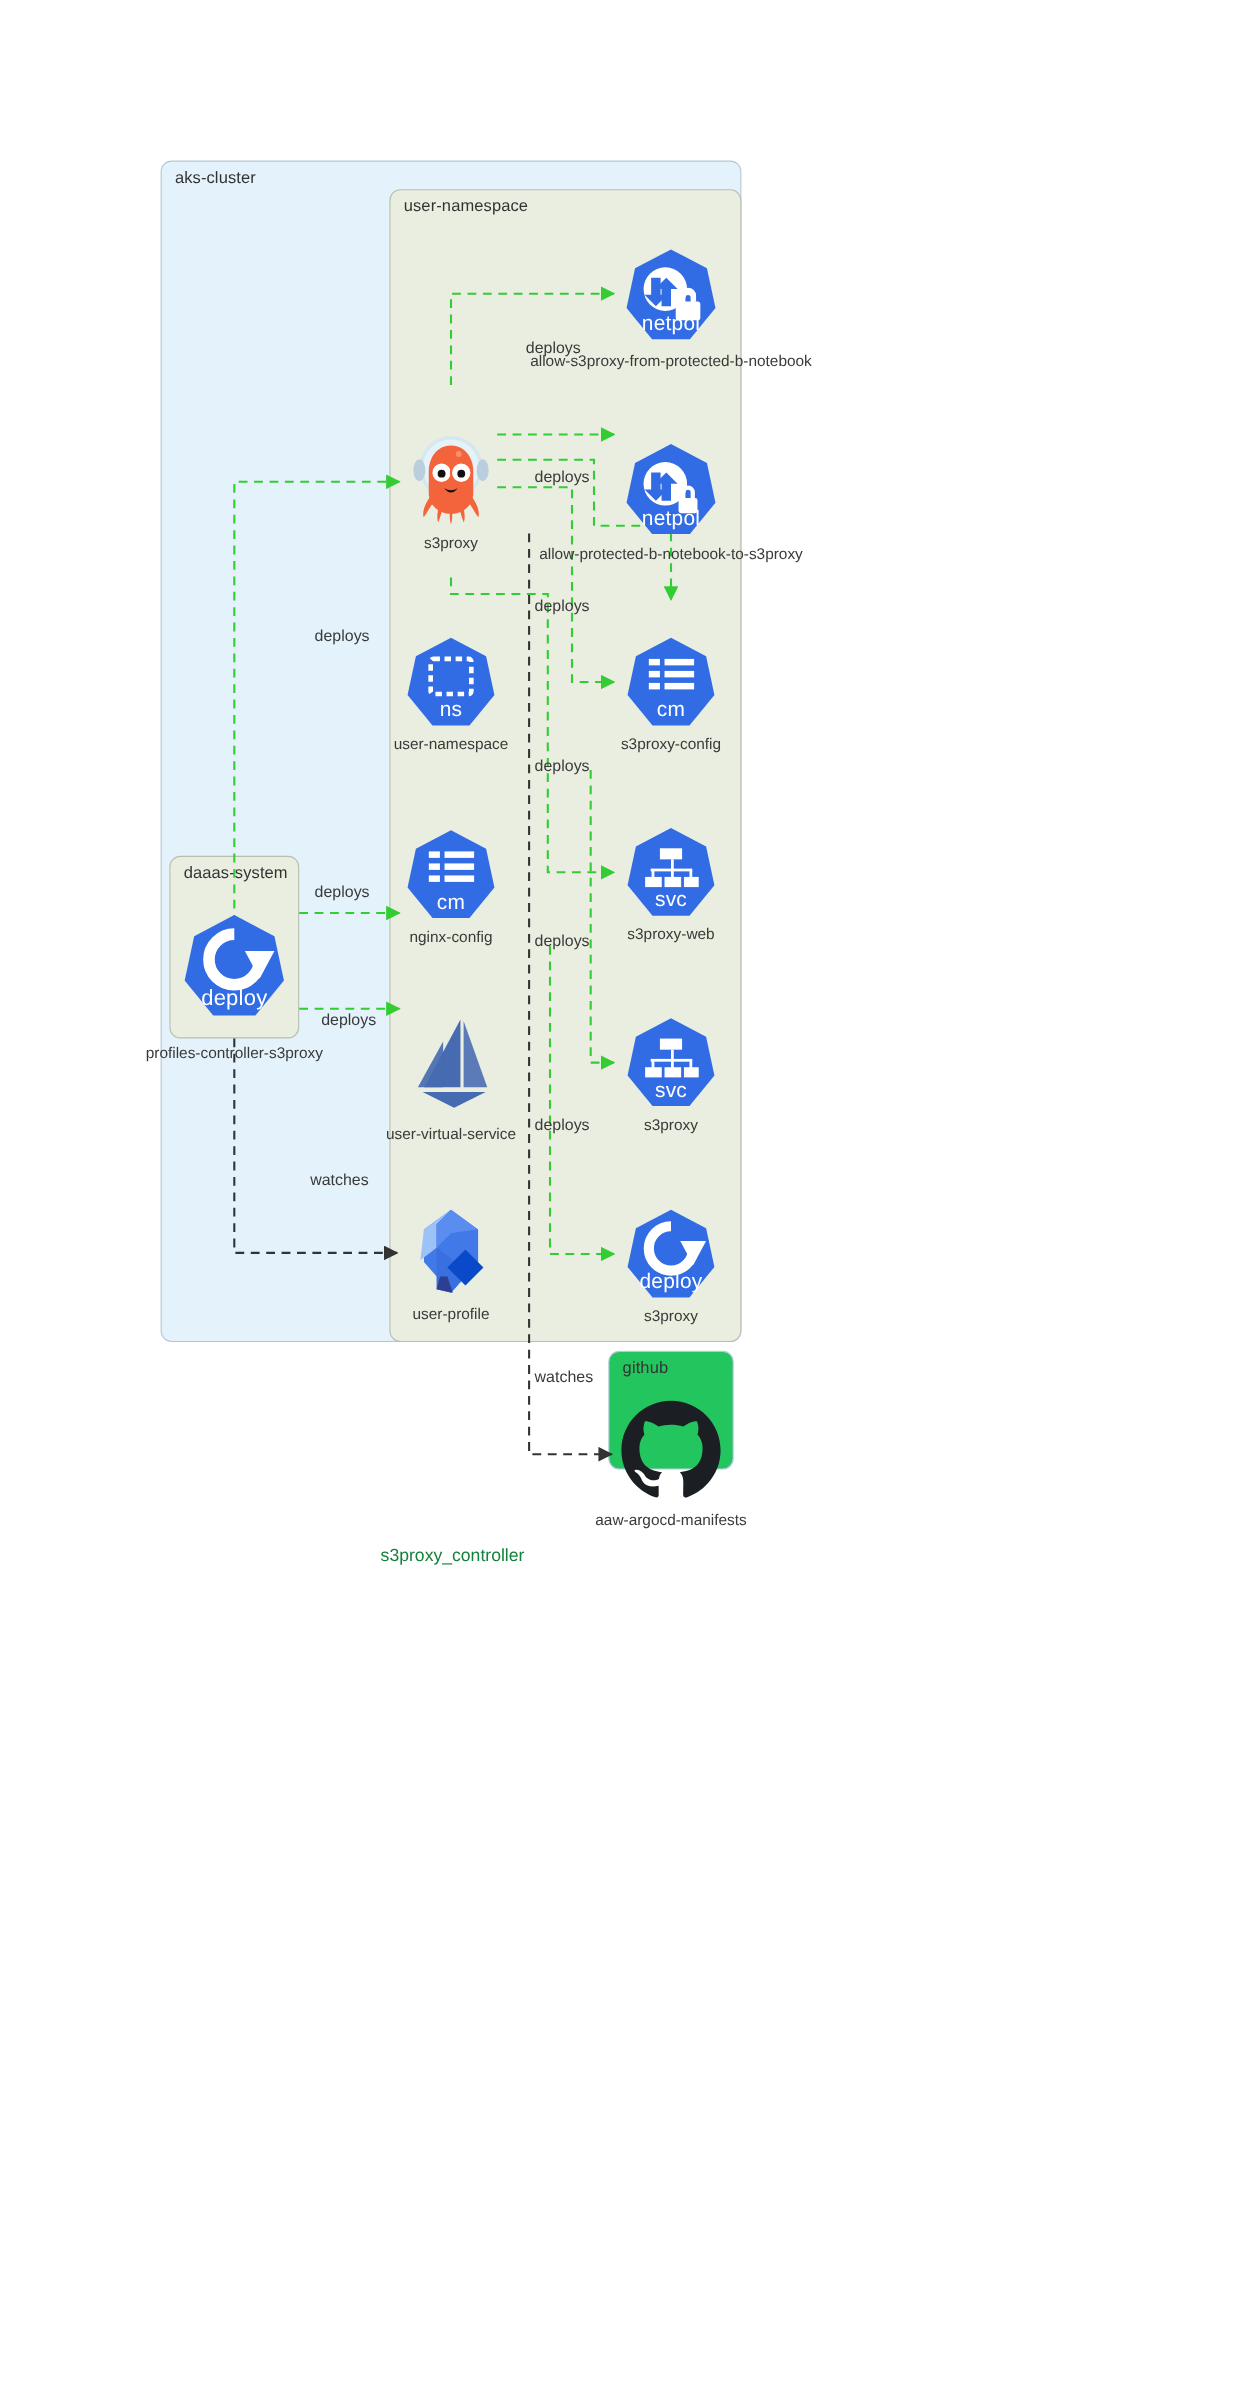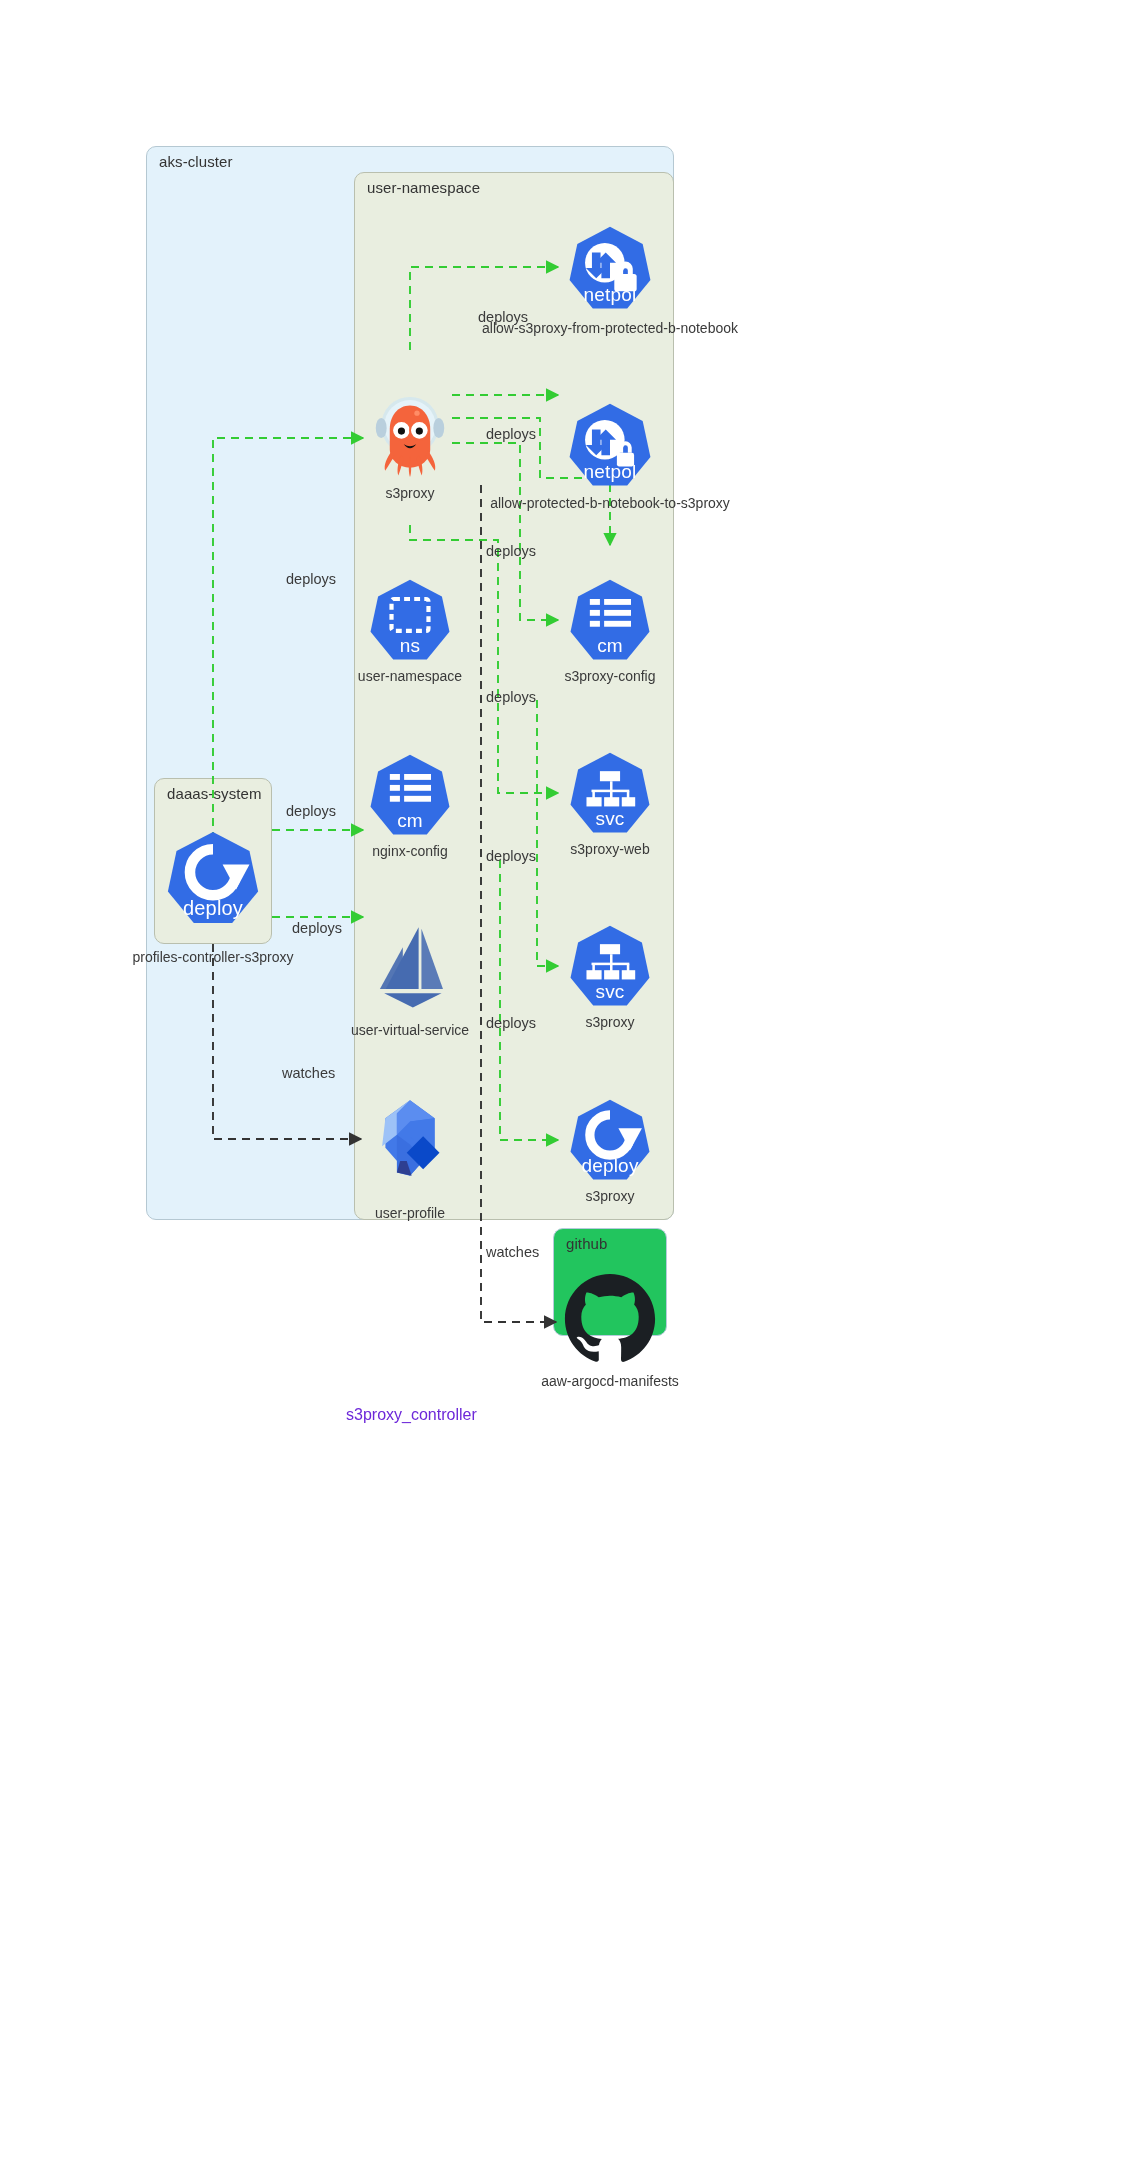--- a/index.html
+++ b/index.html
@@ -12,21 +12,21 @@
   #aks-cluster{left:146px;top:146px;width:528px;height:1074px;background:#e3f2fb;border-color:#b5c8d2;}
   #user-namespace{left:354px;top:172px;width:320px;height:1048px;background:#e9eee0;border-color:#b9bfae;}
   #daaas-system{left:154px;top:778px;width:118px;height:166px;background:#e9eee0;border-color:#b9bfae;}
   #github-group{left:553px;top:1228px;width:114px;height:108px;background:#22c55e;border-color:#b5cbdb;}
 
   .node{position:absolute;width:0;height:0;}
   .node .ico{position:absolute;transform:translate(-50%,-50%);}
   .node .lbl{position:absolute;left:50%;transform:translateX(-50%);white-space:nowrap;font-size:14px;color:#3a3a3a;text-align:center;}
 
   .edge-label{position:absolute;font-size:14.5px;color:#3a3a3a;white-space:nowrap;}
-  .diagram-title{position:absolute;font-size:16px;color:#6d28d9;white-space:nowrap;}
+  .diagram-title{position:absolute;font-size:16px;color:#15803d;white-space:nowrap;}
 
   .k8s-wrap{position:relative;}
   .k8s-wrap .k8s-text{position:absolute;left:0;right:0;bottom:7px;text-align:center;color:#fff;font-size:19px;line-height:1;letter-spacing:.2px;}
 </style>
 </head>
 <body>
 
 <div id="stage">
 
   <div class="cluster" id="aks-cluster">
@@ -254,21 +254,21 @@
       <svg width="82" height="82" viewBox="0 0 100 100">
         <polygon points="50,4 20,26 20,62 50,96 80,62 80,26" fill="#4279e8"></polygon>
         <polygon points="50,4 20,26 16,60 34,46 34,20" fill="#9dc2f7"></polygon>
         <polygon points="34,20 34,46 50,30 80,26 50,4" fill="#5b8df0"></polygon>
         <polygon points="34,46 34,92 50,96 66,78 50,58" fill="#3a6fe0"></polygon>
         <polygon points="50,30 80,26 80,62 62,62 50,48" fill="#4279e8"></polygon>
         <polygon points="66,48 86,68 66,88 46,68" fill="#0a49c9"></polygon>
         <polygon points="34,92 52,96 46,78 38,78" fill="#2e3f91"></polygon>
       </svg>
     </div>
-    <span class="lbl" style="top:65px;">user-profile</span>
+    <span class="lbl" style="top:46px;">user-profile</span>
   </div>
 
   <div class="node" style="left:610px;top:1140px;">
     <div class="ico">
       <div class="k8s-wrap" style="width:84px;height:84px;">
         <svg width="84" height="84" viewBox="0 0 100 100">
           <polygon points="50,2 88,22 97,64 70,97 30,97 3,64 12,22" fill="#326ce5"></polygon>
           <path d="M50,20 A24,24 0 1 0 74,44" stroke="#fff" stroke-width="11" fill="none" stroke-linecap="butt"></path>
           <polygon points="60,36 88,36 74,62" fill="#fff"></polygon>
         </svg>

